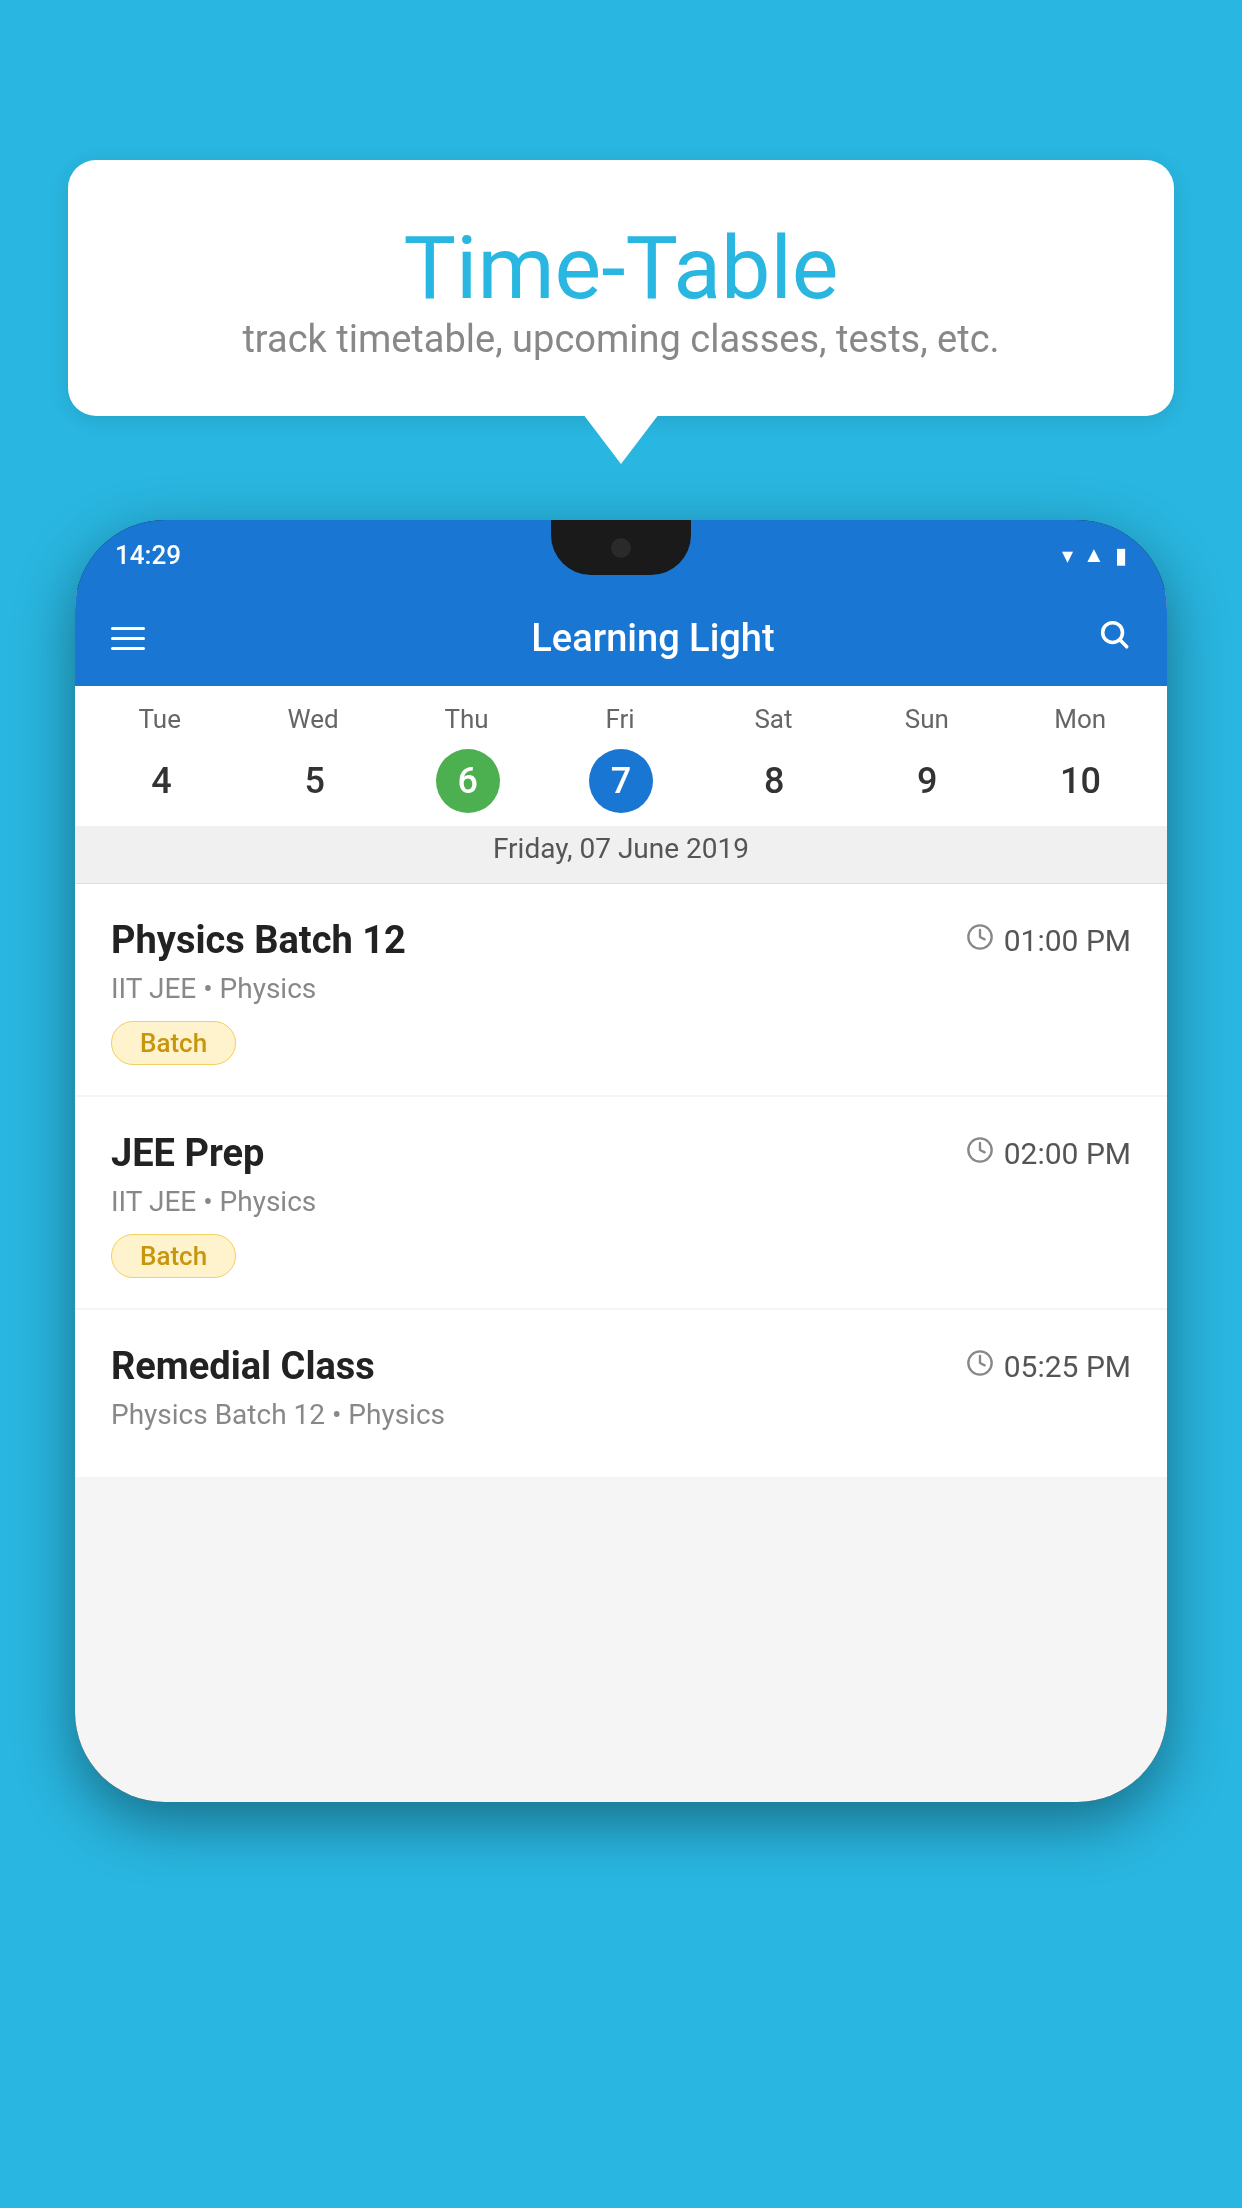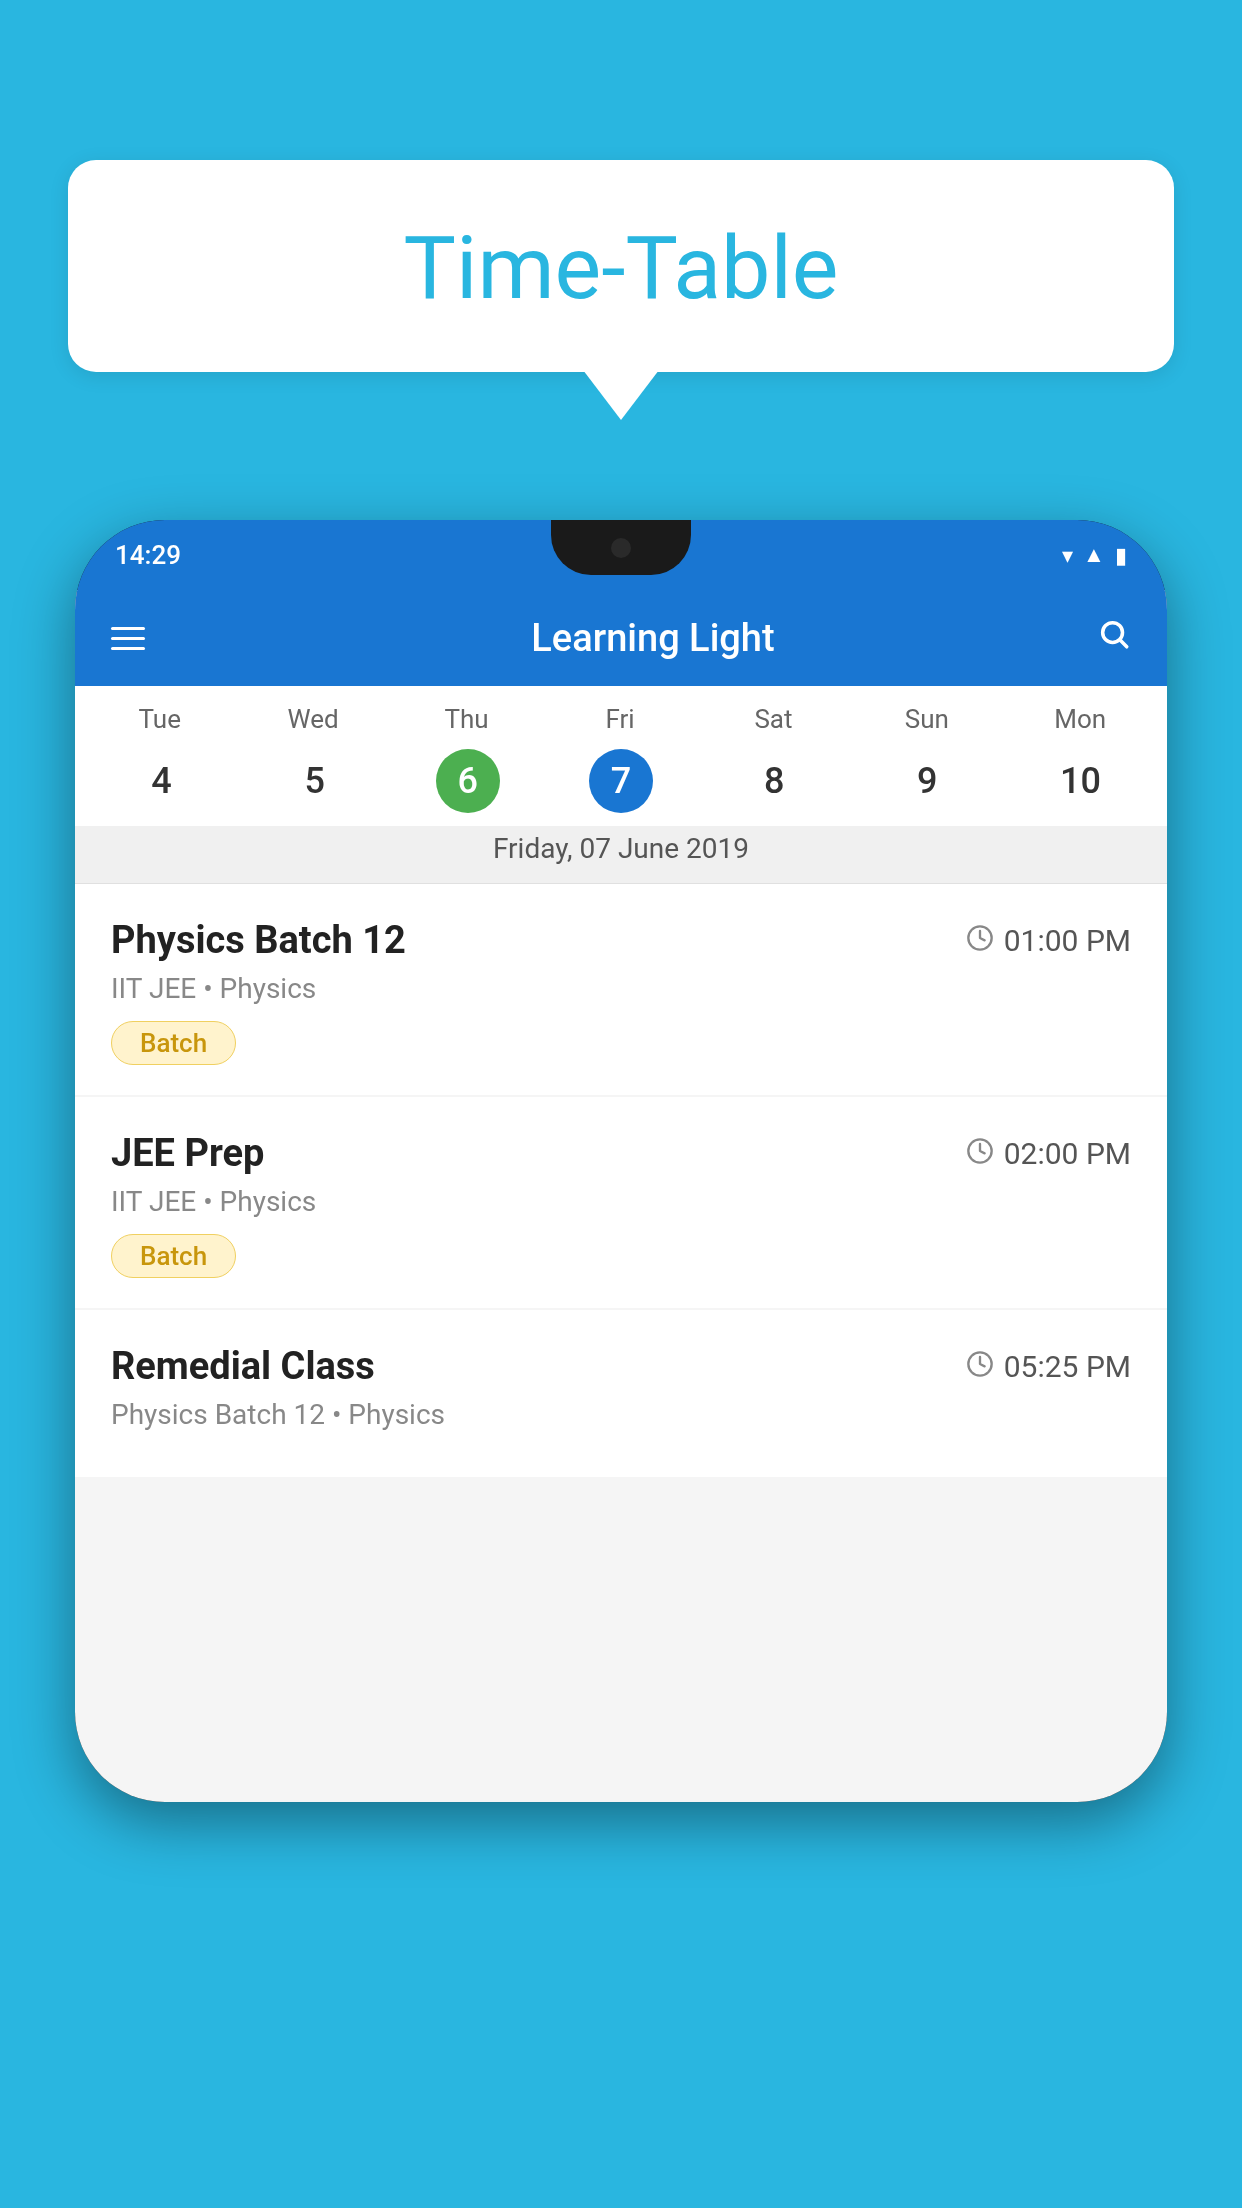--- a/index.html
+++ b/index.html
@@ -267,21 +267,21 @@
     }
 
     .class-name {
       font-size: 38px;
       font-weight: 700;
       color: #222;
     }
 
     .class-time {
       display: flex;
-      align-items: flex-end;
+      align-items: center;
       gap: 10px;
       font-size: 30px;
       color: #555;
     }
 
     .clock-icon {
       font-size: 26px;
       color: #888;
     }
 
@@ -301,20 +301,21 @@
       font-size: 26px;
       font-weight: 500;
     }
   </style>
 </head>
 <body>
 
 <div class="speech-bubble-container">
   <div class="speech-bubble">
     <div class="speech-bubble-title">Time-Table</div>
+    <div class="speech-bubble-subtitle">track timetable, upcoming classes, tests, etc.</div>
   </div>
 </div>
 
 <div class="phone-frame">
 
   <div class="phone-status-bar">
     <span class="status-time">14:29</span>
     <div class="phone-notch">
       <div class="camera-dot"></div>
     </div>

